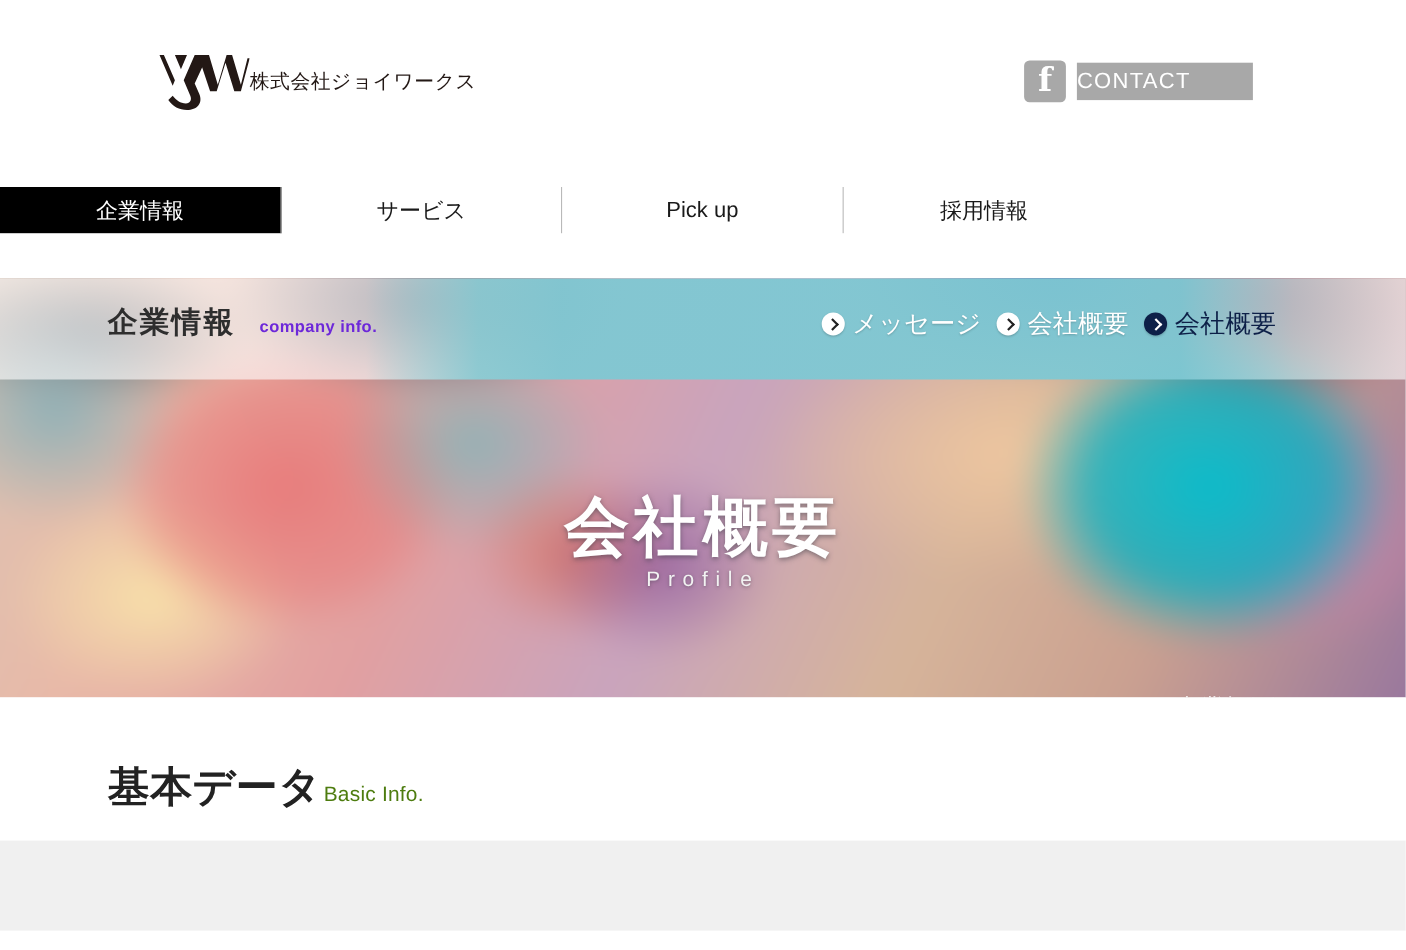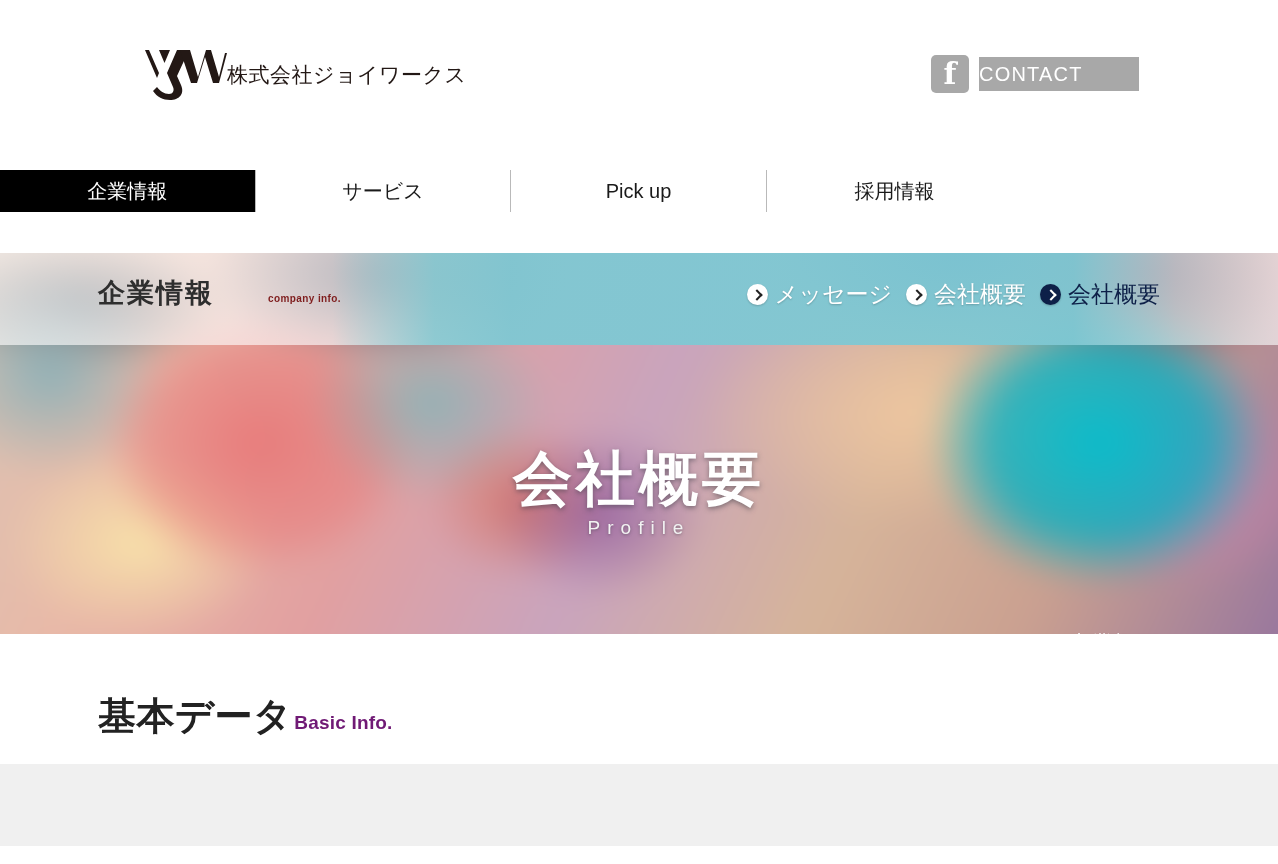--- a/index.html
+++ b/index.html
@@ -33,21 +33,21 @@
 
   .brand-mark {
     width: 94px;
     height: 56px;
     position: relative;
     flex: none;
   }
   .brand-mark svg { display: block; }
 
   .brand-name {
-    font-size: 21px;
+    font-size: 18px;
     color: #231815;
     letter-spacing: 0.5px;
     font-weight: 400;
     line-height: 1;
     white-space: nowrap;
     font-family: "DejaVu Sans", "Liberation Sans", sans-serif;
   }
 
   .header-utils {
     position: absolute;
@@ -192,26 +192,25 @@
   }
   .subnav-title-ja {
     font-size: 27px;
     font-weight: 700;
     color: #2e2e2e;
     letter-spacing: 2px;
     line-height: 1.2;
     white-space: nowrap;
   }
   .subnav-title-en {
-    font-size: 10px;
+    font-size: 15px;
     font-weight: 700;
-    color: #7f1d1d;
+    color: #6d28d9;
     letter-spacing: 0.4px;
     white-space: nowrap;
-    margin-left: 32px;
   }
 
   .subnav-links {
     position: absolute;
     right: 118px;
     top: 30px;
     display: flex;
     align-items: center;
     gap: 14px;
     z-index: 2;
@@ -309,22 +308,22 @@
   .section-heading-ja {
     font-size: 38px;
     font-weight: 700;
     color: #222222;
     letter-spacing: 0.5px;
     line-height: 1;
     white-space: nowrap;
   }
   .section-heading-en {
     font-size: 19px;
-    font-weight: 700;
-    color: #701a75;
+    font-weight: 400;
+    color: #4d7c0f;
     letter-spacing: 0.2px;
     line-height: 1;
     white-space: nowrap;
     padding-left: 2px;
   }
 
   
   .lower-panel {
     width: 1278px;
     height: 82px;

